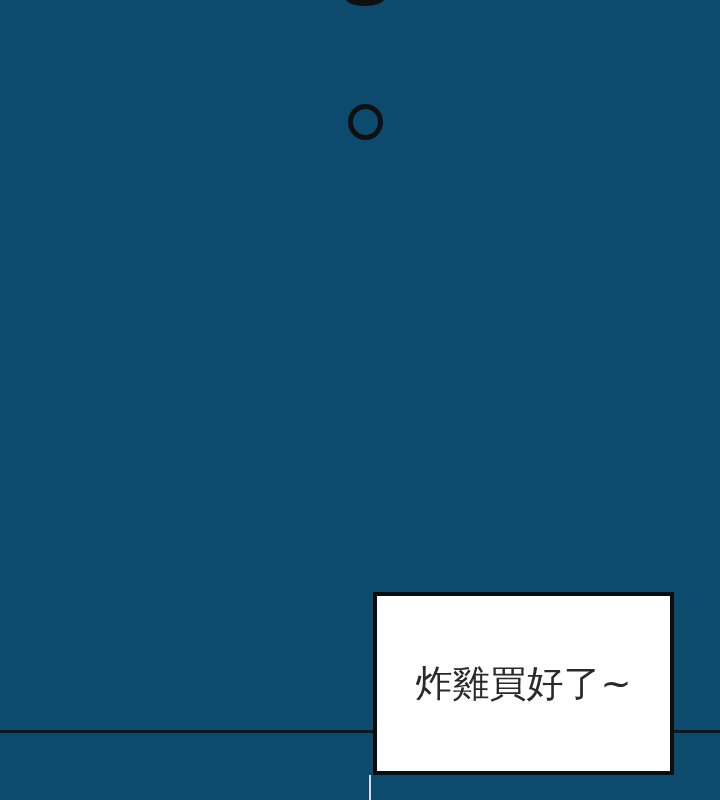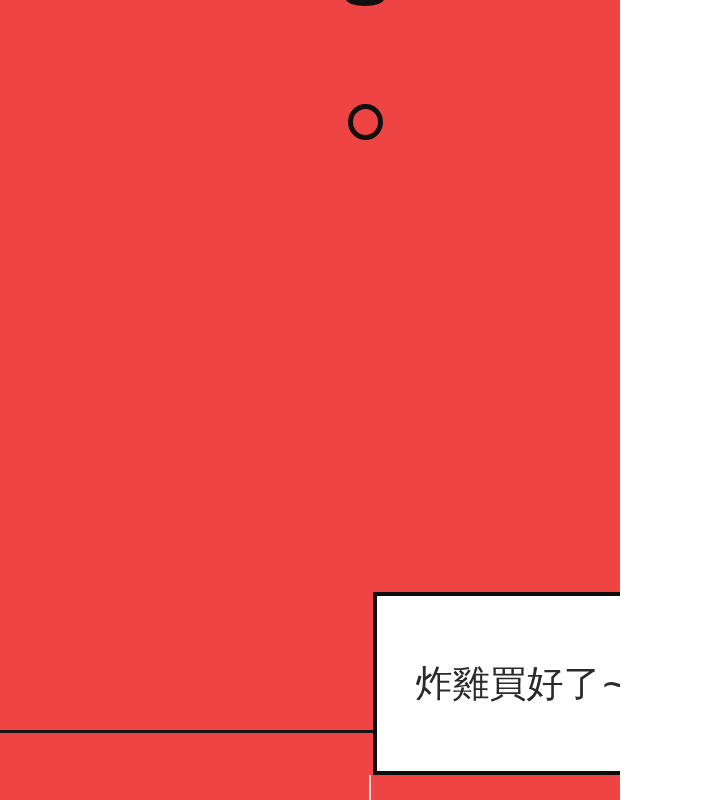--- a/index.html
+++ b/index.html
@@ -1,23 +1,23 @@
 <!DOCTYPE html>
 <html><head>
 <meta charset="utf-8">
 <style>
   html, body {
     margin: 0;
     padding: 0;
   }
   .page {
     position: relative;
-    width: 620px;
+    width: 720px;
     height: 800px;
-    background: #ef4444;
+    background: #0c4a6e;
     overflow: hidden;
     font-family: "DejaVu Sans", "Liberation Sans", sans-serif;
   }
 
   
   .top-blob {
     position: absolute;
     left: 346px;
     top: -8px;
     width: 38px;

